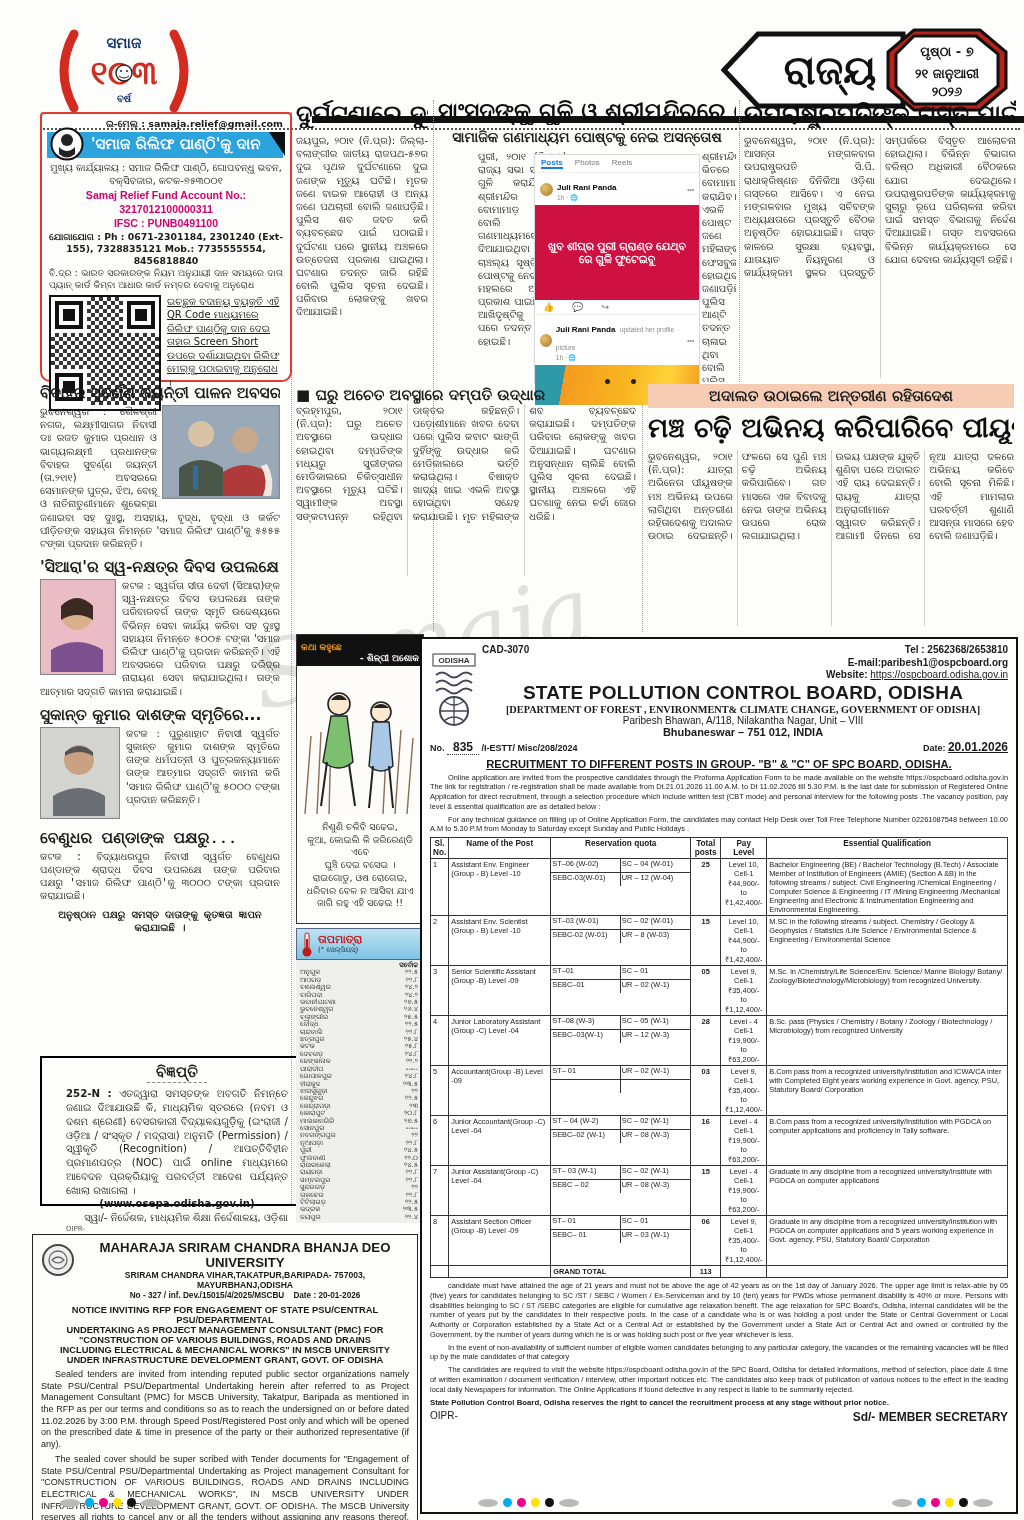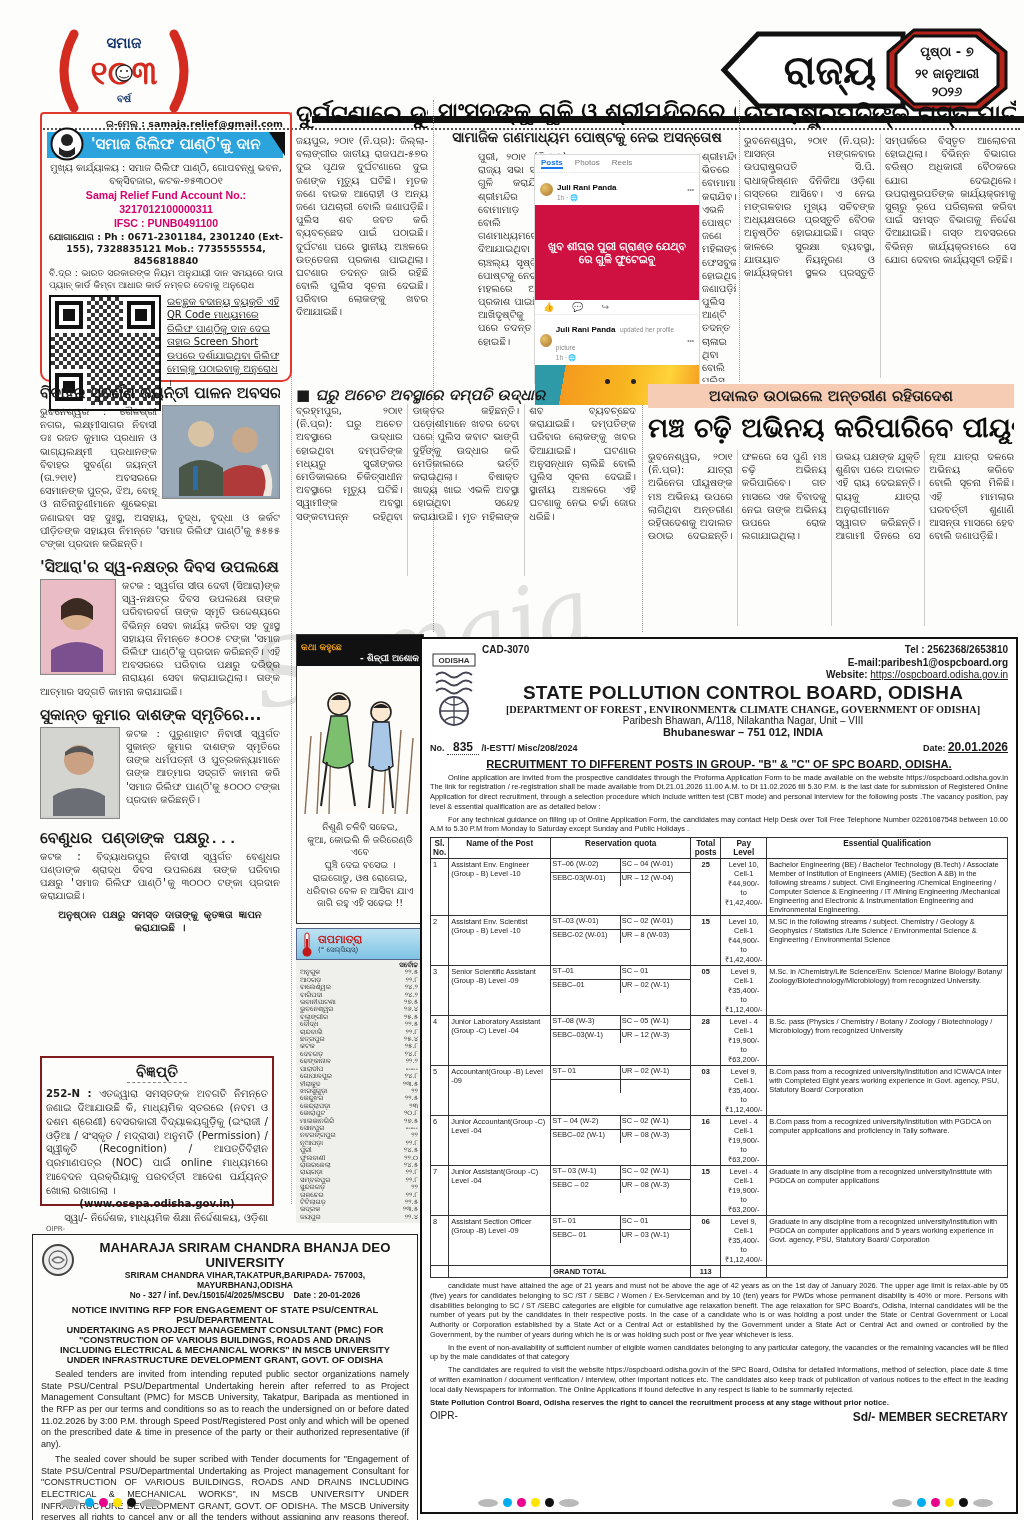--- a/index.html
+++ b/index.html
@@ -17,21 +17,21 @@
   .relief{border:2.5px solid #e03a2e;border-radius:4px 4px 10px 10px;padding:4px 7px;font-size:10.5px;line-height:1.3;}
   .relief .band{position:relative;background:#2ba3dc;color:#fff;font-weight:bold;font-size:15px;
                 padding:3px 4px 3px 44px;margin:2px 0 4px -2px;}
   .relief .band:after{content:"";position:absolute;right:-2px;top:0;border-top:24px solid #111;border-left:16px solid transparent;}
   .magenta{color:#d6006e;font-weight:bold;}
   .qr{width:112px;height:112px;border:2px solid #111;background:#fff;}
   
   h1,h2,h3,p{margin:0;}
   .headline{font-weight:bold;color:#0d0d0d;}
   .body-sm{font-size:10px;line-height:1.32;}
-  .kicker{font-weight:bold;font-size:15px;font-style:italic;}
+  .kicker{font-weight:bold;font-size:15px;}
   .pinkband{background:#f6cdb4;font-weight:bold;text-align:center;font-size:15px;padding:3px 0;}
   .cols2{column-count:2;column-gap:10px;column-rule:1px solid #ccc;}
   .cols3{column-count:3;column-gap:10px;column-rule:1px solid #ccc;}
   .cols4{column-count:4;column-gap:9px;column-rule:1px solid #ccc;}
   
   .fb{background:#fff;border:1px solid #d8d8d8;font-family:"Liberation Sans",sans-serif;}
   .fb .tabs{display:flex;gap:12px;font-size:8px;color:#777;padding:3px 6px;border-bottom:1px solid #eee;}
   .fb .tabs .on{color:#1877f2;font-weight:bold;border-bottom:2px solid #1877f2;}
   .fb .phead{display:flex;align-items:center;gap:4px;padding:3px 5px;}
   .fb .av{width:13px;height:13px;border-radius:50%;background:radial-gradient(circle at 35% 35%,#e8c26a,#a8742c);}
@@ -49,21 +49,21 @@
   .cart{border:1.5px solid #333;}
   .cart .hd{background:#111;color:#f3a11c;font-weight:bold;font-size:14px;padding:2px 4px;}
   .cart .hd span{display:block;color:#fff;font-size:9px;text-align:right;}
   .verse{font-size:9.5px;line-height:1.34;text-align:center;padding:3px 2px;}
   .tempbanner{background:linear-gradient(#bfe3f2,#7fc3e4);border:1px solid #568;display:flex;gap:4px;align-items:center;padding:2px 3px;}
   .temp-title{color:#c21717;font-weight:bold;font-size:11px;line-height:1.05;}
   .temp-sub{font-size:7px;color:#123;}
   .templist{background:#efefec;font-size:6.8px;line-height:7.4px;padding:2px 4px;}
   .trow{display:flex;justify-content:space-between;}
   
-  .n252{border:2px solid #7f1d1d;padding:4px 4px;font-size:10.5px;line-height:1.35;}
+  .n252{border:2px solid #000000;padding:4px 24px;font-size:10.5px;line-height:1.35;}
   .n252 .tt{text-align:center;font-weight:bold;font-size:15px;border-bottom:1px dashed #888;width:60px;margin:0 auto 4px;}
   
   .mscbu{border:1.5px solid #222;padding:5px 8px;font-family:"Liberation Sans",sans-serif;}
   .mscbu .nm{font-weight:bold;font-size:13.2px;text-align:center;}
   .mscbu .ad{font-weight:bold;font-size:8.6px;text-align:center;}
   .mscbu .ref{font-weight:bold;font-size:8.2px;text-align:center;margin-top:1px;}
   .mscbu .nt{font-weight:bold;font-size:9.3px;text-align:center;white-space:pre-line;margin:5px 0 4px;}
   .mscbu p{font-size:9px;line-height:1.3;text-align:justify;text-indent:14px;margin-top:3px;}
   
   .spcb{border:2px solid #111;background:#fff;font-family:"Liberation Sans",sans-serif;padding:5px 8px;}

